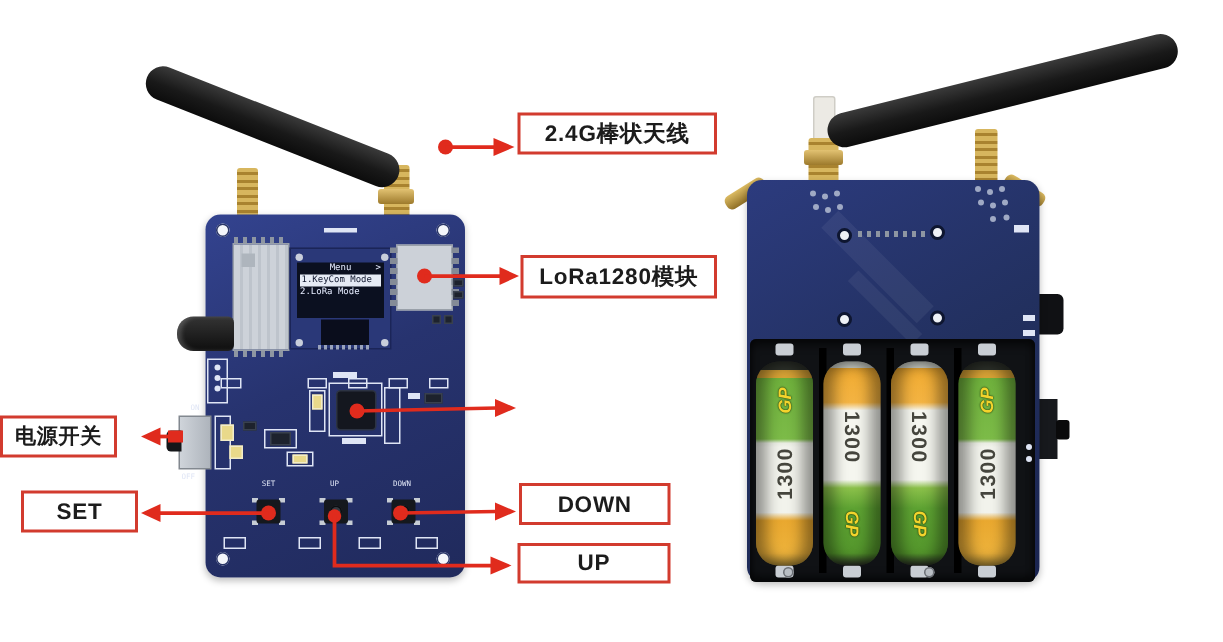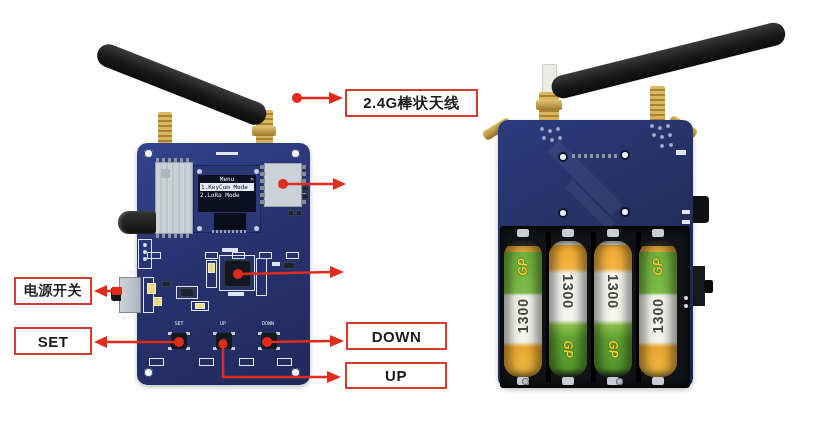--- a/index.html
+++ b/index.html
@@ -322,19 +322,20 @@
       <circle cx="267" cy="342" r="5" stroke="none"></circle>
       <line x1="267" y1="342" x2="331" y2="341"></line>
       <polygon points="330,335 344,341 330,347" stroke="none"></polygon>
 
       <circle cx="223" cy="344" r="4.5" stroke="none"></circle>
       <polyline points="223,344 223,377 328,377" fill="none"></polyline>
       <polygon points="327,371 341,377 327,383" stroke="none"></polygon>
     </g>
   </svg>
 
-  <div class="callout" style="left:345px;top:89px;width:133px;height:28px;">2.4G棒状天线</div>
+  <div class="callout" style="left:345px;top:75px;width:133px;height:28px;">2.4G棒状天线</div>
+  <div class="callout" style="left:347px;top:170px;width:131px;height:29px;">LoRa1280模块</div>
   <div class="callout" style="left:346px;top:322px;width:101px;height:28px;">DOWN</div>
   <div class="callout" style="left:345px;top:362px;width:102px;height:27px;">UP</div>
-  <div class="callout" style="left:14px;top:277px;width:78px;height:28px;font-size:14px;">电源开关</div>
+  <div class="callout" style="left:0;top:277px;width:78px;height:28px;font-size:14px;">电源开关</div>
   <div class="callout" style="left:14px;top:327px;width:78px;height:28px;">SET</div>
 
 </div>
 
 </body></html>

